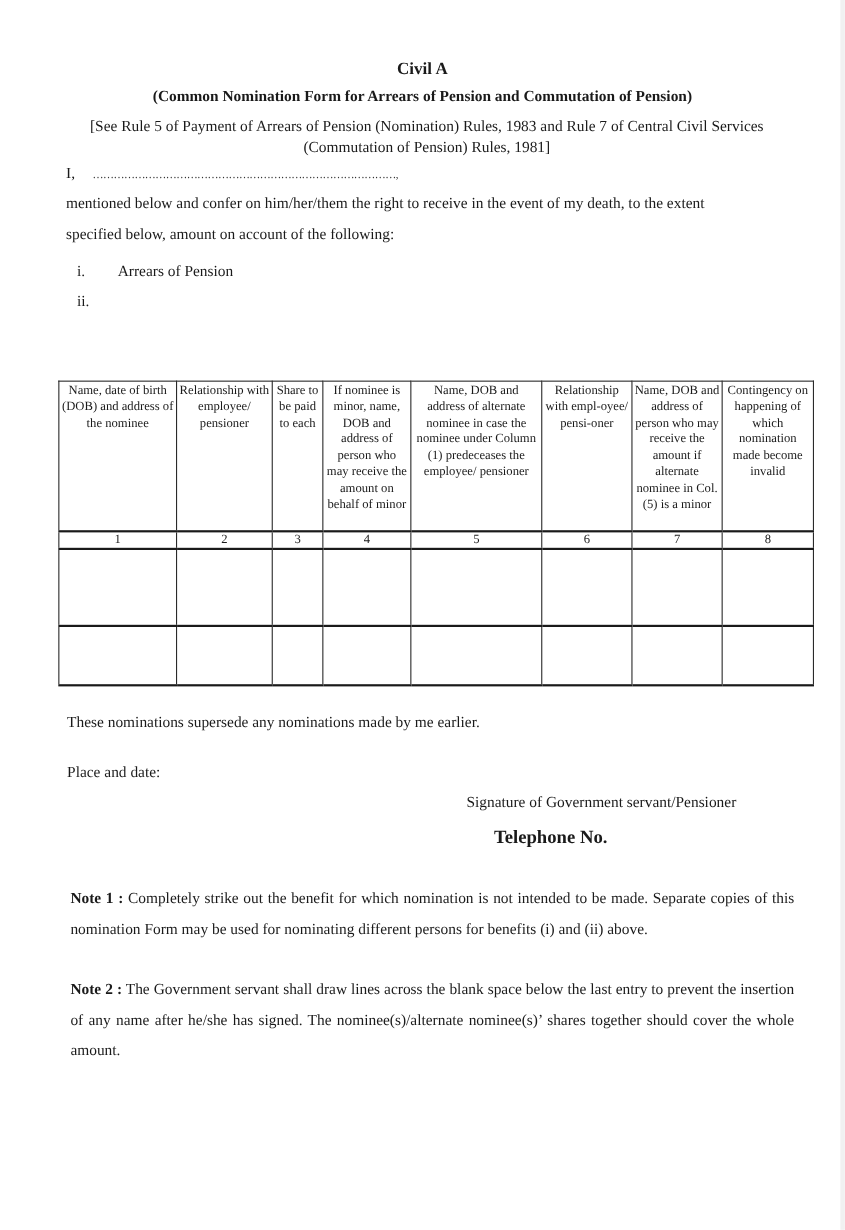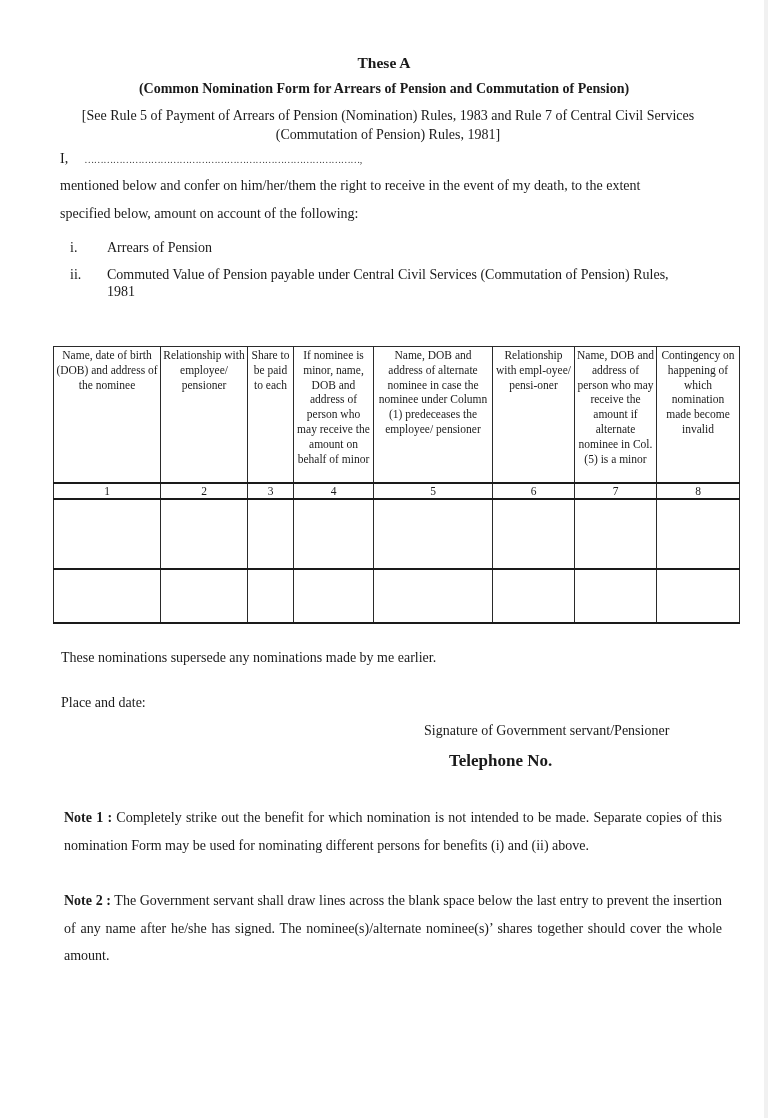--- a/index.html
+++ b/index.html
@@ -45,41 +45,40 @@
   .note { position: absolute; left: 64px; width: 658px; font-size: 14px; line-height: 27.5px; text-align: justify; }
   .note b { font-weight: bold; }
   .note1 { top: 804px; }
   .note2 { top: 887px; }
 </style>
 </head>
 <body>
 
 <div class="page-edge"></div>
 
-<div class="title">These A</div>
+<div class="title">Civil A</div>
 <div class="subtitle">(Common Nomination Form for Arrears of Pension and Commutation of Pension)</div>
 <div class="rule-ref">[See Rule 5 of Payment of Arrears of Pension (Nomination) Rules, 1983 and Rule 7 of Central Civil Services (Commutation of Pension) Rules, 1981]</div>
 
 <div class="para decl-line1">
   <span class="lead">
     <span>I,</span>
     <span class="dots">……………………………………………………………………………,</span>
   </span>
 </div>
 <div class="para decl-line2">mentioned below and confer on him/her/them the right to receive in the event of my death, to the extent</div>
 <div class="para decl-line3">specified below, amount on account of the following:</div>
 
 <div class="list">
   <div class="list-item">
     <span class="list-num">i.</span>
     <span class="list-text">Arrears of Pension</span>
   </div>
   <div class="list-item">
     <span class="list-num">ii.</span>
-    <span class="list-text" style="max-width:590px">Commuted Value of Pension payable under Central Civil Services (Commutation of Pension) Rules, 1981</span>
   </div>
 </div>
 
 <table class="nom">
   <colgroup>
     <col style="width:107px">
       <col style="width:87px">
       <col style="width:46px">
       <col style="width:80px">
     <col style="width:119px">

